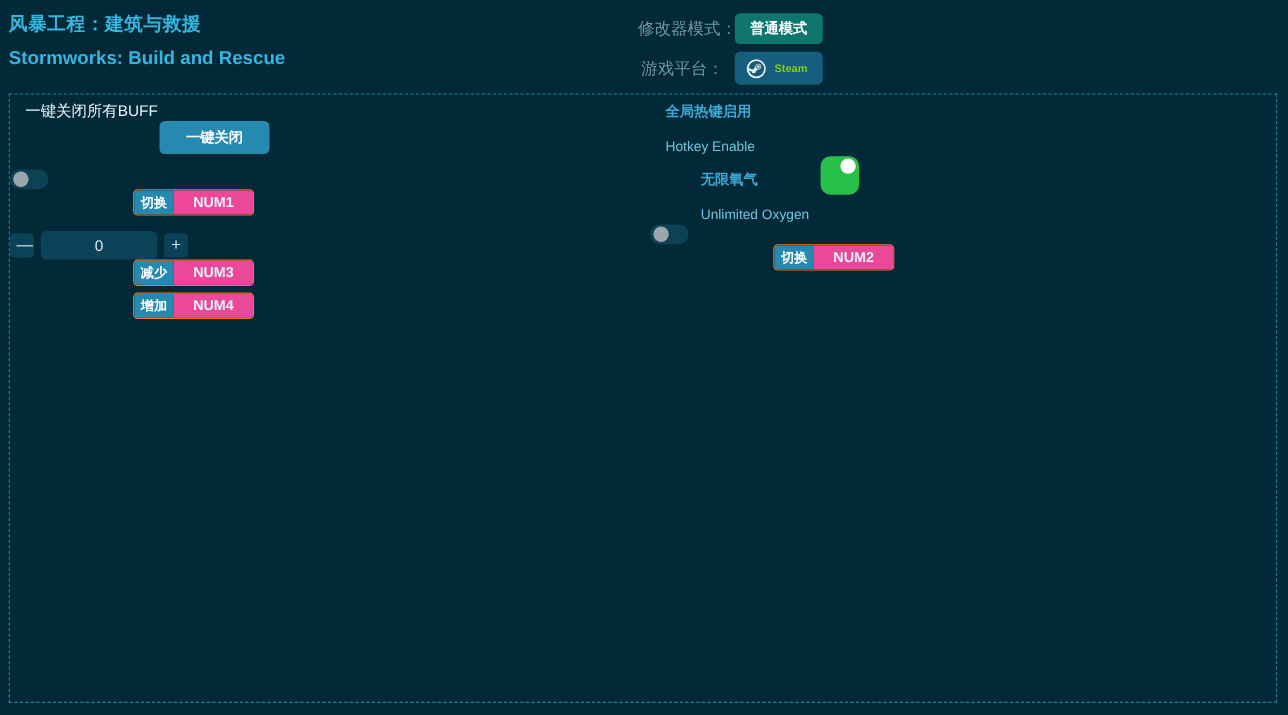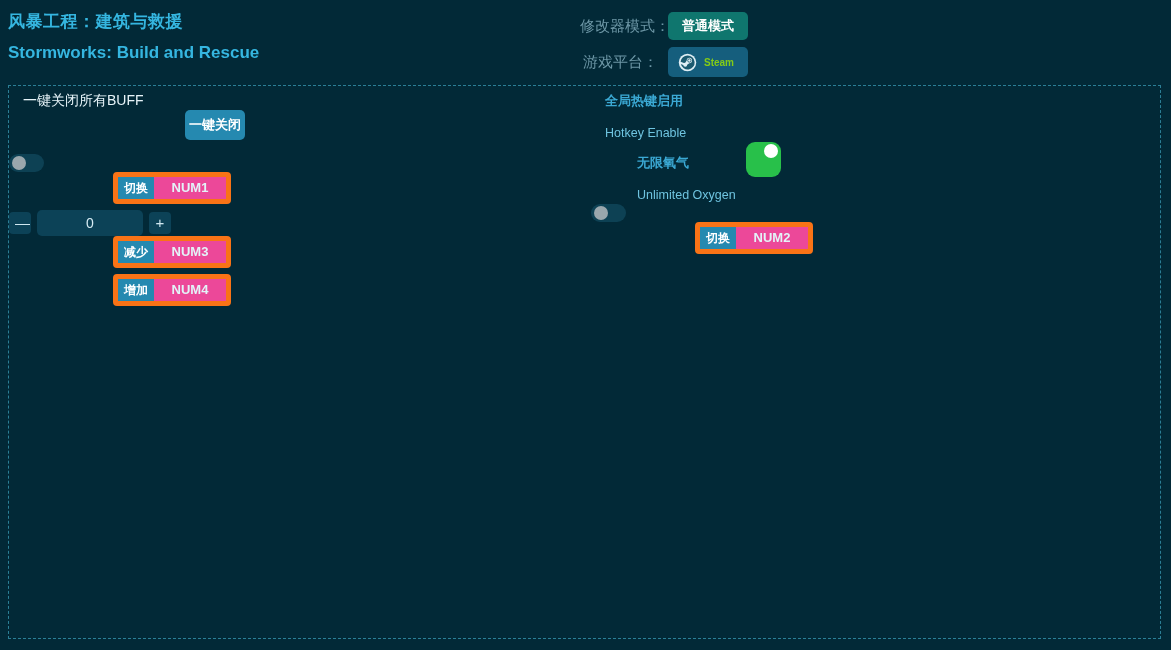--- a/index.html
+++ b/index.html
@@ -173,21 +173,21 @@
     height: 14px;
     border-radius: 50%;
   }
   .toggle.off .knob { left: 3px;  background: #9aa7ad; }
   .toggle.on  .knob { right: 3px; background: #ffffff; }
 
   
   .action-btn {
     height: 30px;
     line-height: 30px;
-    padding: 0 4px;
+    padding: 0 24px;
     border-radius: 5px;
     background: #2589b0;
     color: #ffffff;
     font-size: 13px;
     font-weight: bold;
     cursor: pointer;
     white-space: nowrap;
     border: none;
   }
 
@@ -224,21 +224,21 @@
   
   .hotkeys {
     display: flex;
     flex-direction: column;
     gap: 6px;
   }
   .hotkey {
     display: flex;
     align-items: stretch;
     height: 22px;
-    border: 5px solid #f97316;
+    border: 1px solid #f97316;
     border-radius: 4px;
     overflow: hidden;
     cursor: pointer;
     width: max-content;
   }
   .hk-act {
     background: #2589b0;
     color: #ffffff;
     font-size: 12px;
     font-weight: bold;

